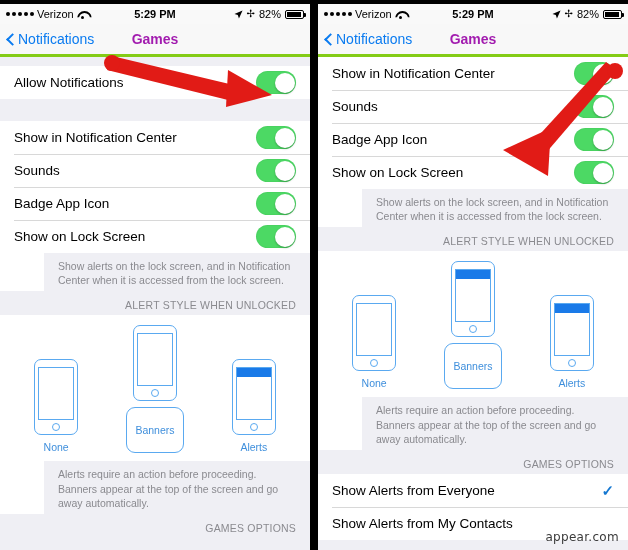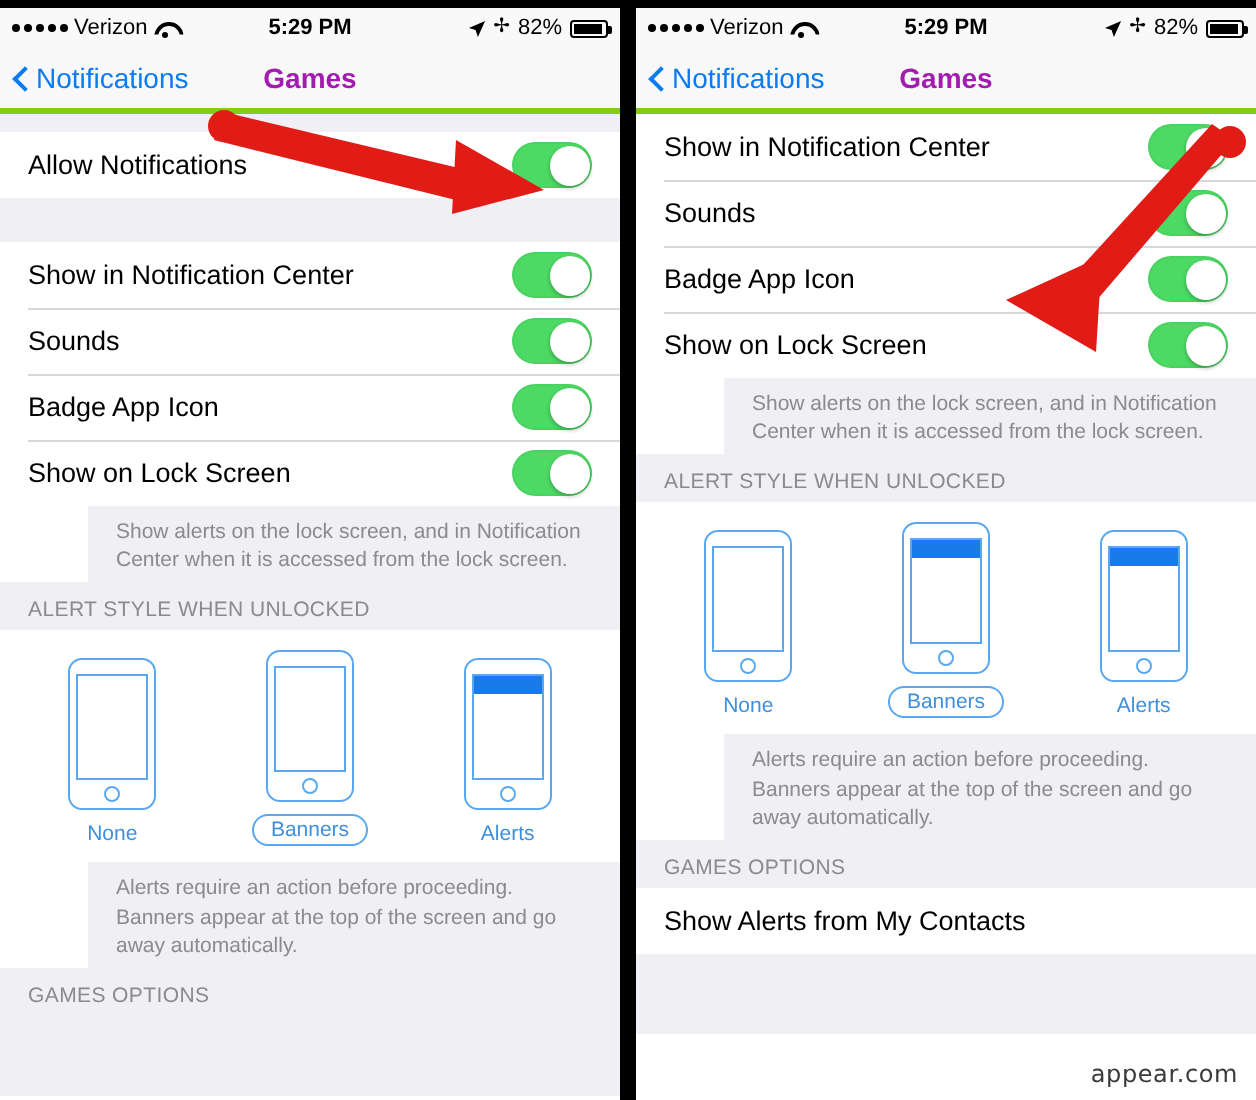--- a/index.html
+++ b/index.html
@@ -99,22 +99,22 @@
   .check{
     color:#1477d1; font-size:15px; font-weight:bold; line-height:1;
   }
 
   
   .footnote{
     background:#efeff4; padding:6px 14px 4px 14px;
     font-size:10.5px; color:#8a8a8f; line-height:1.35;margin-left:44px;
   }
   .sec-header{
-    background:#efeff4; padding:8px 14px 4px 14px;
-    font-size:10.5px; color:#8a8a8f; letter-spacing:.2px;
+    background:#efeff4; padding:8px 14px 4px 32px;
+    font-size:10.5px; color:#8a8a8f; letter-spacing:.2px;text-align:right;
   }
   .pad-bottom{ background:#efeff4; }
 
   
   .picker{
     background:#fff; display:flex; justify-content:space-around;
     align-items:flex-end; padding:10px 10px 8px 10px;
   }
   .pick-item{ display:flex; flex-direction:column; align-items:center; gap:6px; }
   .phone{
@@ -127,21 +127,21 @@
   }
   .phone .banner{
     position:absolute; left:0; right:0; top:0; height:9px; background:#1a7ae8;
   }
   .phone .home{
     position:absolute; left:50%; transform:translateX(-50%); bottom:3px;
     width:8px; height:8px; border:1.2px solid #5aa9f0; border-radius:50%;
   }
   .pick-label{ font-size:10.5px; color:#3f8fdc; }
   .pick-label.selected{
-    border:1px solid #5aa9f0; border-radius:9px; padding:1px 8px;
+    border:1px solid #5aa9f0; border-radius:9px; padding:16px 8px;
   }
 
   
   .arrow{ position:absolute; pointer-events:none; }
 
   
   .watermark{
     position:absolute; right:9px; bottom:6px;
     font-size:12px; color:#3a3a3a; letter-spacing:.3px;
     font-family:"DejaVu Sans", sans-serif;
@@ -376,20 +376,26 @@
         </div>
         <div class="pick-label">Alerts</div>
       </div>
     </div>
 
     <div class="footnote">Alerts require an action before proceeding. Banners appear at the top of the screen and go away automatically.</div>
     <div class="sec-header">GAMES OPTIONS</div>
 
     <div>
       <div class="row">
+        <span class="row-label">Show Alerts from Everyone</span>
+        <span class="row-right">
+            <span class="check">✓</span>
+          </span>
+      </div>
+      <div class="row">
         <span class="row-label">Show Alerts from My Contacts</span>
       </div>
     </div>
 
     <div class="pad-bottom" style="height:40px"></div>
 
     <svg class="arrow" style="left:175px; top:58px; width:135px; height:115px;" viewBox="0 0 135 115">
       <g fill="#E11B16">
         <path d="M124,8 L52,92 L38,82 L113,0 Z"></path>
         <circle cx="122" cy="9" r="8"></circle>

